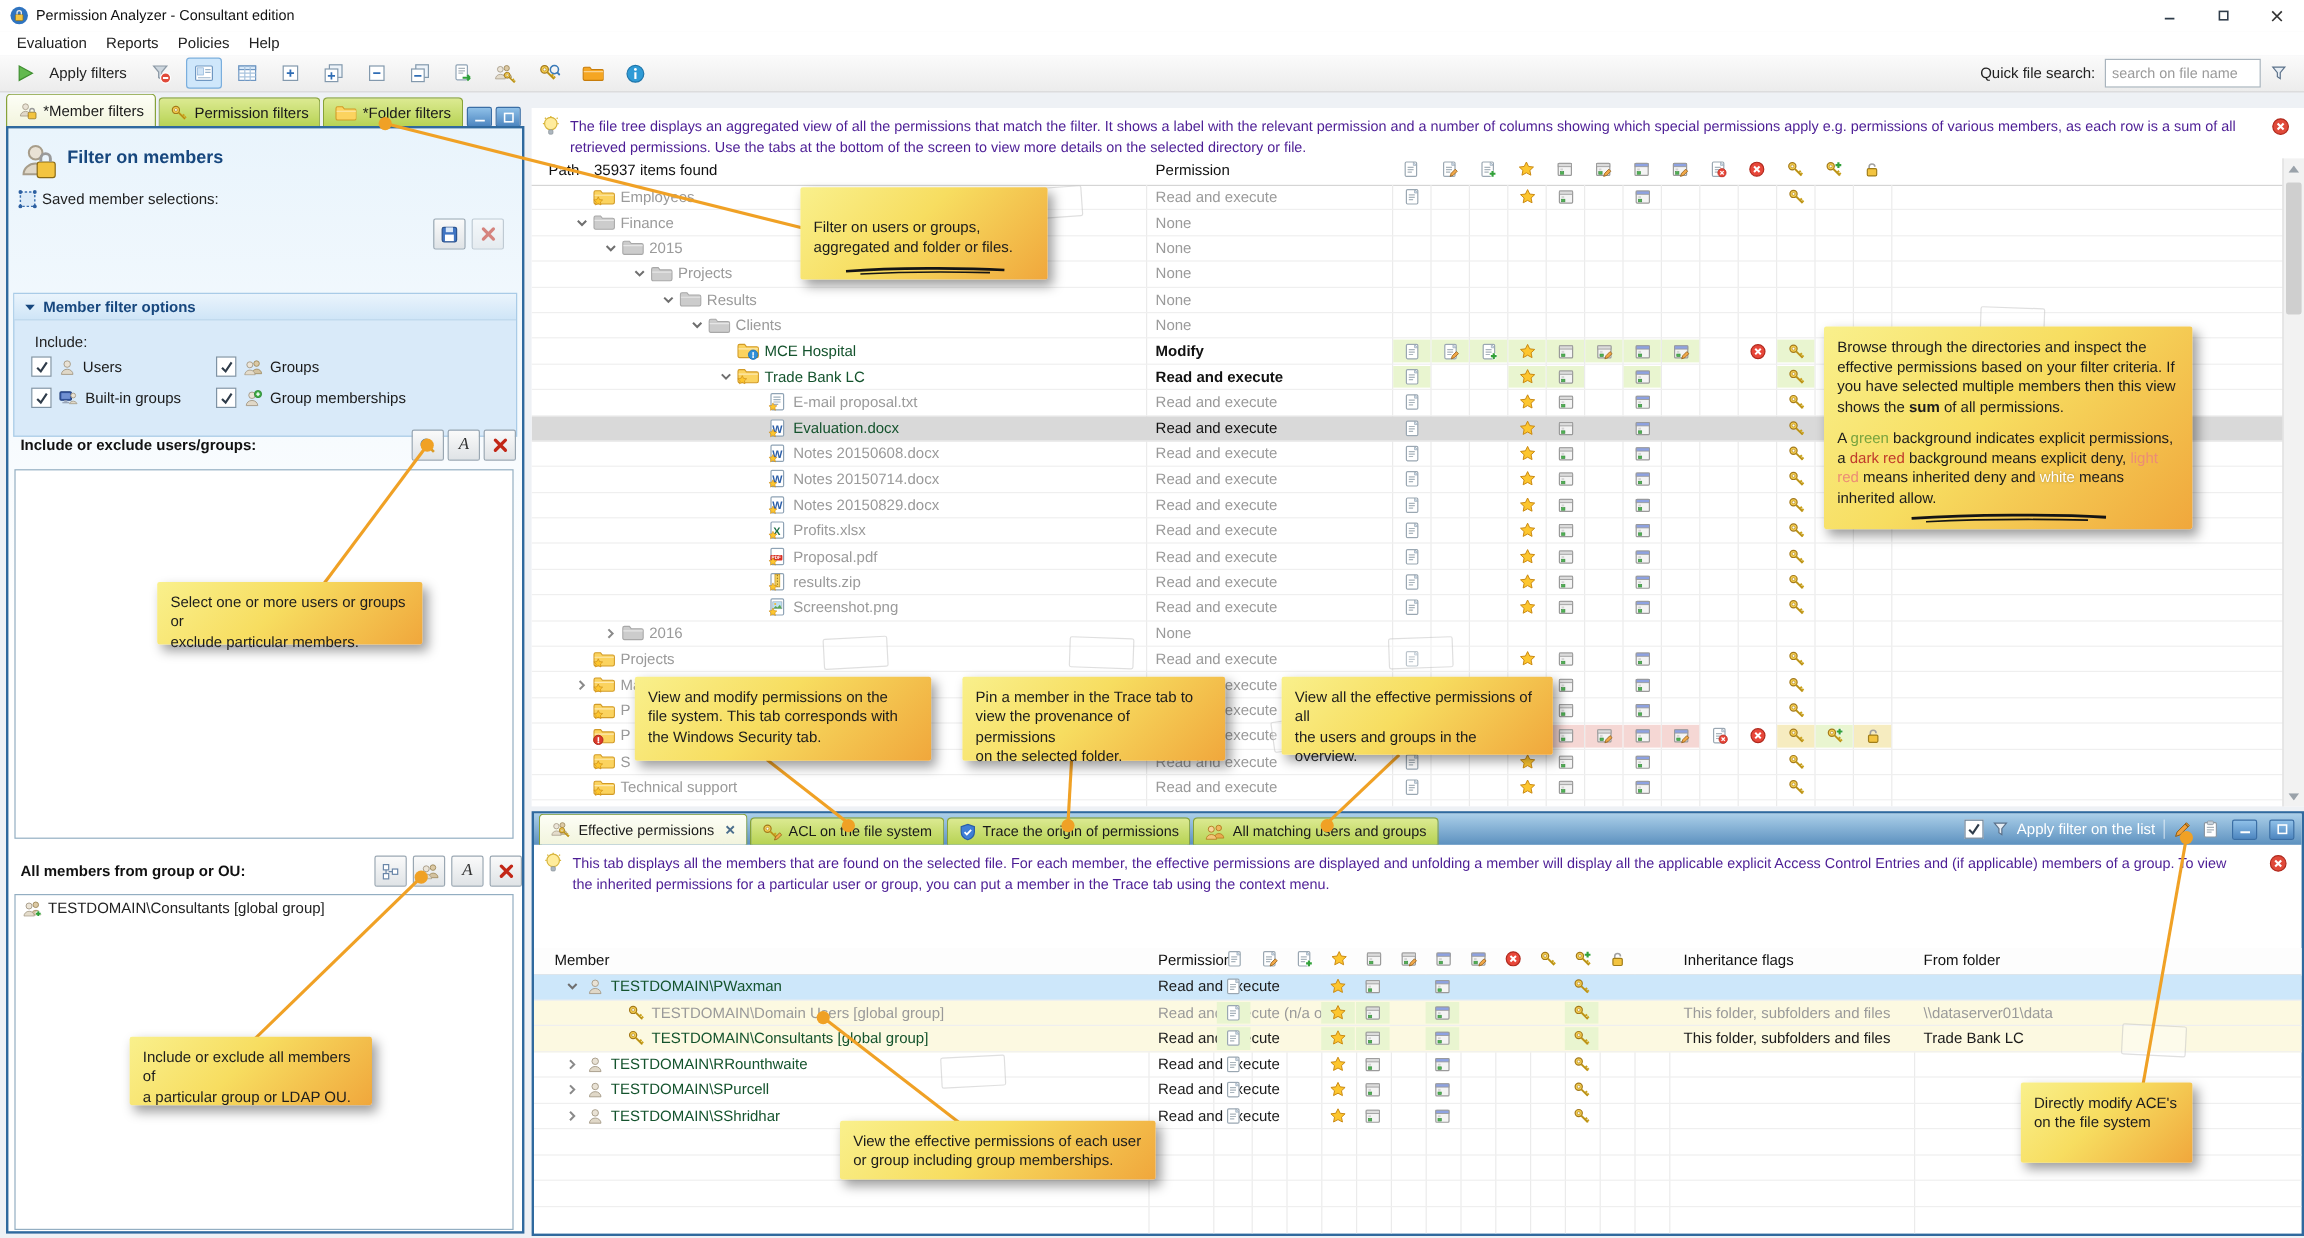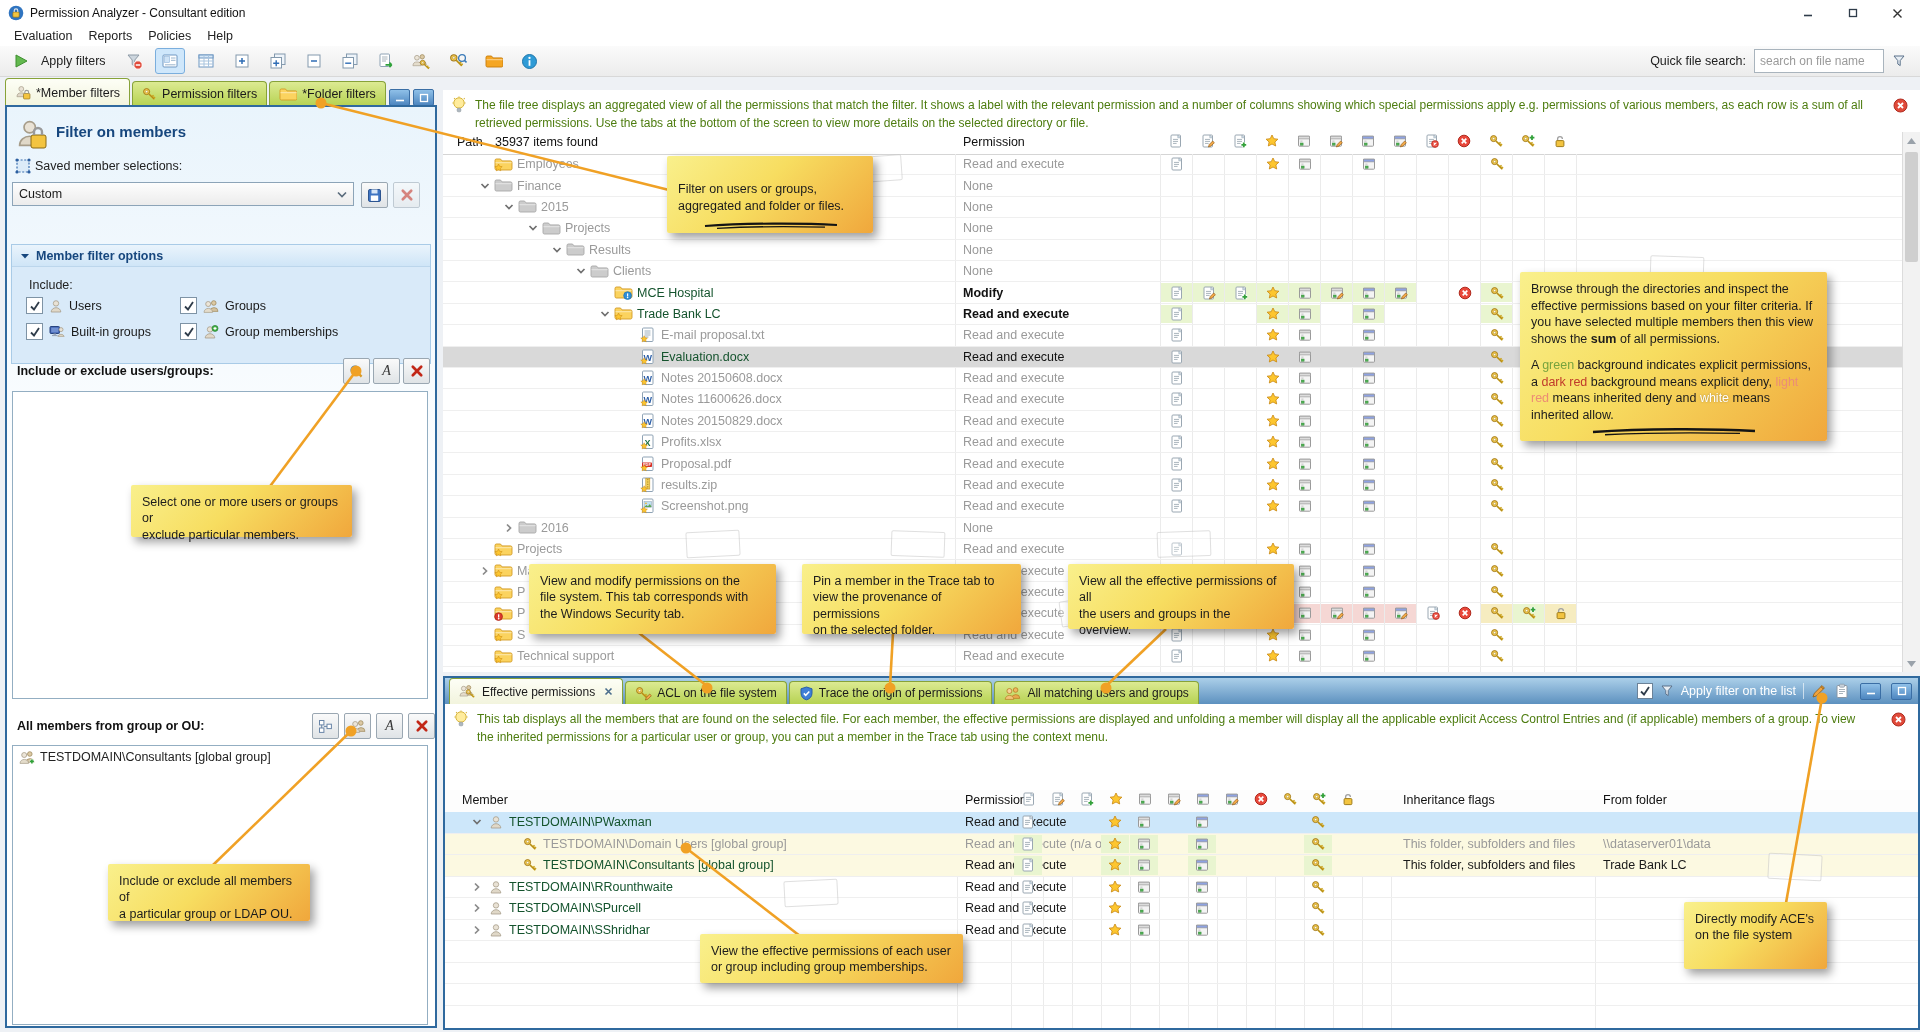--- a/index.html
+++ b/index.html
@@ -43,21 +43,21 @@
   .sqbtn.disabled{opacity:.55}
   .optbox{position:absolute;left:4px;top:137px;width:418px;height:118px;background:#d9eaf9;border:1px solid #a9cbe7}
   .optbox .ohead{height:21px;background:linear-gradient(#eaf4fc,#cfe5f7);color:#17477e;font-weight:bold;font-size:12.5px;display:flex;align-items:center;gap:6px;padding-left:8px;border-bottom:1px solid #bcd6ec}
   .cbrow{position:absolute;display:flex;align-items:center;gap:6px}
   .cbbox{width:15px;height:15px;background:#fff;border:1px solid #7e93a5;display:flex;align-items:center;justify-content:center}
   .listbox{position:absolute;background:#fff;border:1px solid #93aec2}
   .lb-item{display:flex;align-items:center;gap:5px;padding:4px 6px;font-size:12.5px;color:#222}
   
   .tpanel{position:absolute;left:443px;top:90px;width:1477px;height:582px;background:#fff}
   .infobar{position:relative;display:flex;align-items:flex-start;padding:6px 36px 0 8px;gap:8px}
-  .infotext{font-size:12px;color:#4d7c0f;line-height:1.5;max-width:1400px}
+  .infotext{font-size:12px;color:#4c1d95;line-height:1.5;max-width:1400px}
   .info-close{position:absolute;right:12px;top:8px}
   .thead{position:absolute;left:0;top:42px;right:17px;height:22px;border-bottom:1px solid #d5d5d5;font-size:12.5px;color:#111}
   .thead .hlabel{position:absolute;top:3px}
   .colicon{position:absolute;top:2px;width:32px;display:flex;justify-content:center}
   .rows{position:absolute;left:0;top:64px;right:17px;bottom:0;overflow:hidden}
   .vline{position:absolute;top:0;bottom:0;width:1px;background:#ebebeb}
   .trow{position:relative;height:21.4px;box-sizing:border-box;border-bottom:1px solid #efefef}
   .trow.sel{background:#d9d9d9}
   .tname{position:absolute;top:0;height:100%;display:flex;align-items:center}
   .chev{width:16px;display:flex;justify-content:center}
@@ -315,28 +315,20 @@
     <span class="abs" style="left:8px;top:51px">
         <svg xmlns="http://www.w3.org/2000/svg" width="16" height="16" viewBox="0 0 16 16">
           <rect x="2" y="2" width="12" height="12" fill="#dcebf8" stroke="#3a6fb0" stroke-width="1.2" stroke-dasharray="2 1.6"></rect>
           <circle cx="2" cy="2" r="1.6" fill="#2c5fa0"></circle>
           <circle cx="14" cy="2" r="1.6" fill="#2c5fa0"></circle>
           <circle cx="2" cy="14" r="1.6" fill="#2c5fa0"></circle>
           <circle cx="14" cy="14" r="1.6" fill="#2c5fa0"></circle>
         </svg>
       </span>
     <div class="llabel" style="left:28px;top:52px">Saved member selections:</div>
-    <div class="combo">
-      <span>Custom</span>
-      <span class="arrow">
-          <svg xmlns="http://www.w3.org/2000/svg" width="10" height="8" viewBox="0 0 10 8">
-            <path d="M1 1.5l4 4 4-4" fill="none" stroke="#5a6b7c" stroke-width="1.6"></path>
-          </svg>
-        </span>
-    </div>
     <div class="sqbt sqbtn" style="left:354px;top:75px">
         <svg xmlns="http://www.w3.org/2000/svg" width="15" height="15" viewBox="0 0 15 15">
           <rect x="1.5" y="1.5" width="12" height="12" rx="1.4" fill="#3f74c2" stroke="#2c5490"></rect>
           <rect x="4.5" y="1.5" width="6" height="4" fill="#d9e7f8"></rect>
           <rect x="3.8" y="7.5" width="7.4" height="5.4" fill="#fff"></rect>
         </svg>
       </div>
     <div class="sqbtn disabled" style="left:386px;top:75px">
         <svg xmlns="http://www.w3.org/2000/svg" width="14" height="14" viewBox="0 0 14 14">
           <path d="M2.8 2.8l8.4 8.4M11.2 2.8l-8.4 8.4" stroke="#c22717" stroke-width="2.7" stroke-linecap="round"></path>
@@ -1076,21 +1068,21 @@
           <span class="chev"></span>
           <span class="ticon">
             <svg xmlns="http://www.w3.org/2000/svg" width="16" height="16" viewBox="0 0 16 16">
               <rect x="2.5" y="1" width="10.5" height="13.5" rx="1" fill="#fff" stroke="#8fa3b5"></rect>
               <text x="3.6" y="11.5" font-family="Liberation Sans" font-size="9" font-weight="bold" fill="#2b5ea8">W</text>
               <g transform="translate(.2,8.2) scale(.56)">
                 <path d="M7 1l1.8 3.7 4.1.5-3 2.8.8 4L7 10l-3.7 2 .8-4-3-2.8 4.1-.5z" fill="#fdc62f" stroke="#c8860f" stroke-width=".8"></path>
               </g>
             </svg>
           </span>
-          <span class="tlabel dim">Notes 11600626.docx</span>
+          <span class="tlabel dim">Notes 20150714.docx</span>
         </div>
         <div class="tperm dim">Read and execute</div>
         <div class="icell" style="left:718px">
           <svg xmlns="http://www.w3.org/2000/svg" width="14" height="14" viewBox="0 0 14 14">
             <rect x="2" y="1" width="9.5" height="12" rx="1" fill="#fff" stroke="#9aa7b2"></rect>
             <path d="M8.8 1l2.7 2.8h-2.7z" fill="#cfe0f0" stroke="#9aa7b2" stroke-width=".6"></path>
             <path d="M4 5.4h5M4 7.4h5M4 9.4h3.6" stroke="#a9b4bc" stroke-width="1"></path>
           </svg>
         </div>
         <div class="icell" style="left:814px">

